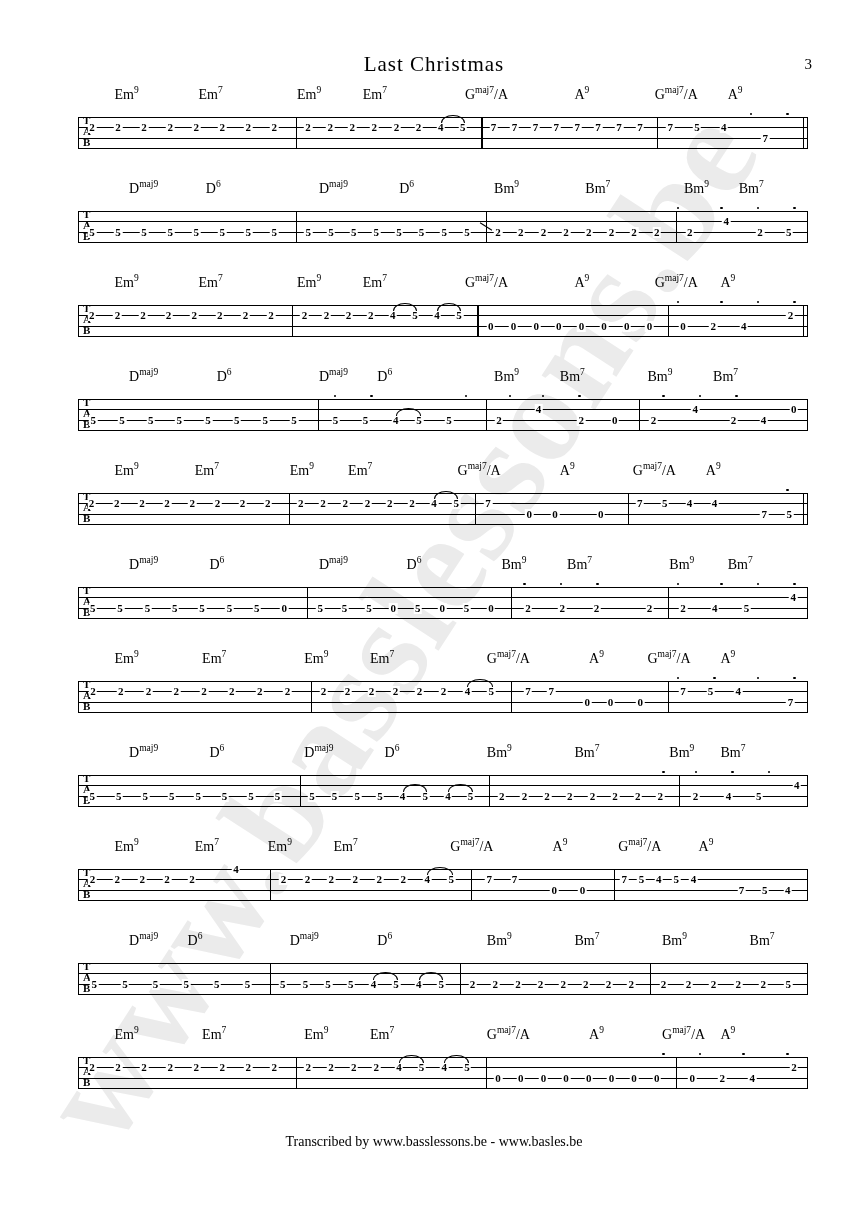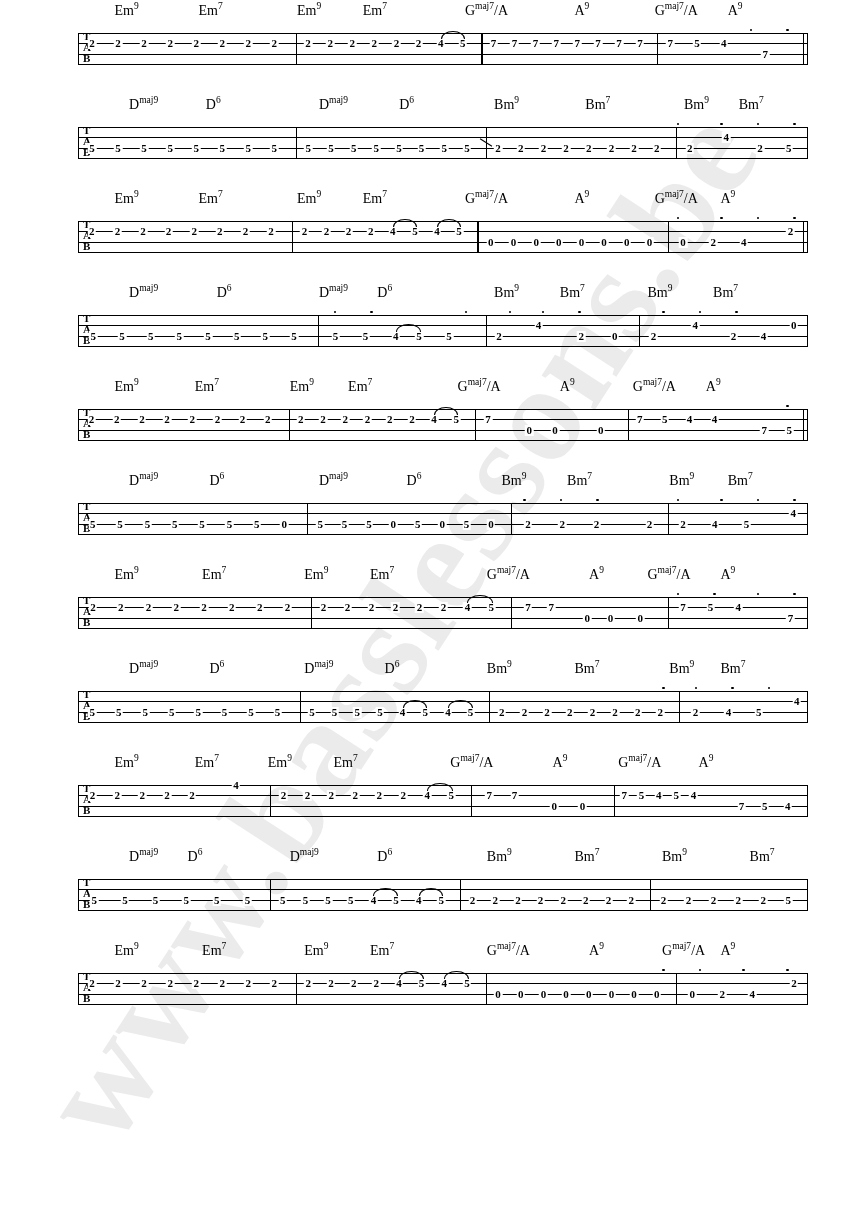--- a/index.html
+++ b/index.html
@@ -42,20 +42,24 @@
   }
   .slide { position:absolute; right:-7px; top:15px; width:14px; height:1px; background:#000; transform:rotate(32deg); z-index:3; }
   .dbar { position:absolute; right:3px; top:0; width:1px; height:32px; background:#000; }
   .footer { position:relative; z-index:1; text-align:center; font-size:14px; margin-top:16px; }
 </style>
 </head>
 <body>
 
 <div class="page">
   <div class="watermark">www.basslessons.be</div>
+  <div class="header">
+    <div class="title">Last Christmas</div>
+    <div class="pagenum">3</div>
+  </div>
   <div id="staves">
       <div class="system">
         <div class="chordrow">
           <div class="chord" style="left: 5%;"><span>Em</span><sup>9</sup></div>
           <div class="chord" style="left: 16.5%;"><span>Em</span><sup>7</sup></div>
           <div class="chord" style="left: 30%;"><span>Em</span><sup>9</sup></div>
           <div class="chord" style="left: 39%;"><span>Em</span><sup>7</sup></div>
           <div class="chord" style="left: 53%;"><span>G</span><sup>maj7</sup><span>/A</span></div>
           <div class="chord" style="left: 68%;"><span>A</span><sup>9</sup></div>
           <div class="chord" style="left: 79%;"><span>G</span><sup>maj7</sup><span>/A</span></div>
@@ -358,13 +362,14 @@
           <div class="clefL" style="top: -2px;">T</div>
           <div class="clefL" style="top: 9px;">A</div>
           <div class="clefL" style="top: 20px;">B</div>
           <div class="measure" style="left: 0%; width: 30%; border-left: 1px solid rgb(0, 0, 0);"><div class="note" style="left: 6%; top: 5px;">2</div><div class="note" style="left: 18%; top: 5px;">2</div><div class="note" style="left: 30%; top: 5px;">2</div><div class="note" style="left: 42%; top: 5px;">2</div><div class="note" style="left: 54%; top: 5px;">2</div><div class="note" style="left: 66%; top: 5px;">2</div><div class="note" style="left: 78%; top: 5px;">2</div><div class="note" style="left: 90%; top: 5px;">2</div><span></span></div>
           <div class="measure" style="left: 30%; width: 26%;"><div class="note" style="left: 6%; top: 5px;">2</div><div class="note" style="left: 18%; top: 5px;">2</div><div class="note" style="left: 30%; top: 5px;">2</div><div class="note" style="left: 42%; top: 5px;">2</div><div class="note" style="left: 54%; top: 5px;">4</div><div class="note" style="left: 66%; top: 5px;">5</div><div class="note" style="left: 78%; top: 5px;">4</div><div class="note" style="left: 90%; top: 5px;">5</div><div class="arc" style="left: 54%; width: 12%; top: -2px;"></div><div class="arc" style="left: 78%; width: 12%; top: -2px;"></div><span></span></div>
           <div class="measure" style="left: 56%; width: 26%;"><div class="note" style="left: 6%; top: 16px;">0</div><div class="note" style="left: 18%; top: 16px;">0</div><div class="note" style="left: 30%; top: 16px;">0</div><div class="note" style="left: 42%; top: 16px;">0</div><div class="note" style="left: 54%; top: 16px;">0</div><div class="note" style="left: 66%; top: 16px;">0</div><div class="note" style="left: 78%; top: 16px;">0</div><div class="note" style="left: 90%; top: 16px;">0</div><span></span></div>
           <div class="measure" style="left: 82%; width: 18%;"><div class="note" style="left: 12%; top: 16px;">0</div><div class="note" style="left: 35%; top: 16px;">2</div><div class="note" style="left: 58%; top: 16px;">4</div><div class="note" style="left: 90%; top: 5px;">2</div><span></span></div>
         </div>
       </div>
     </div>
+  <div class="footer">Transcribed by www.basslessons.be - www.basles.be</div>
 </div>
 
 </body></html>

